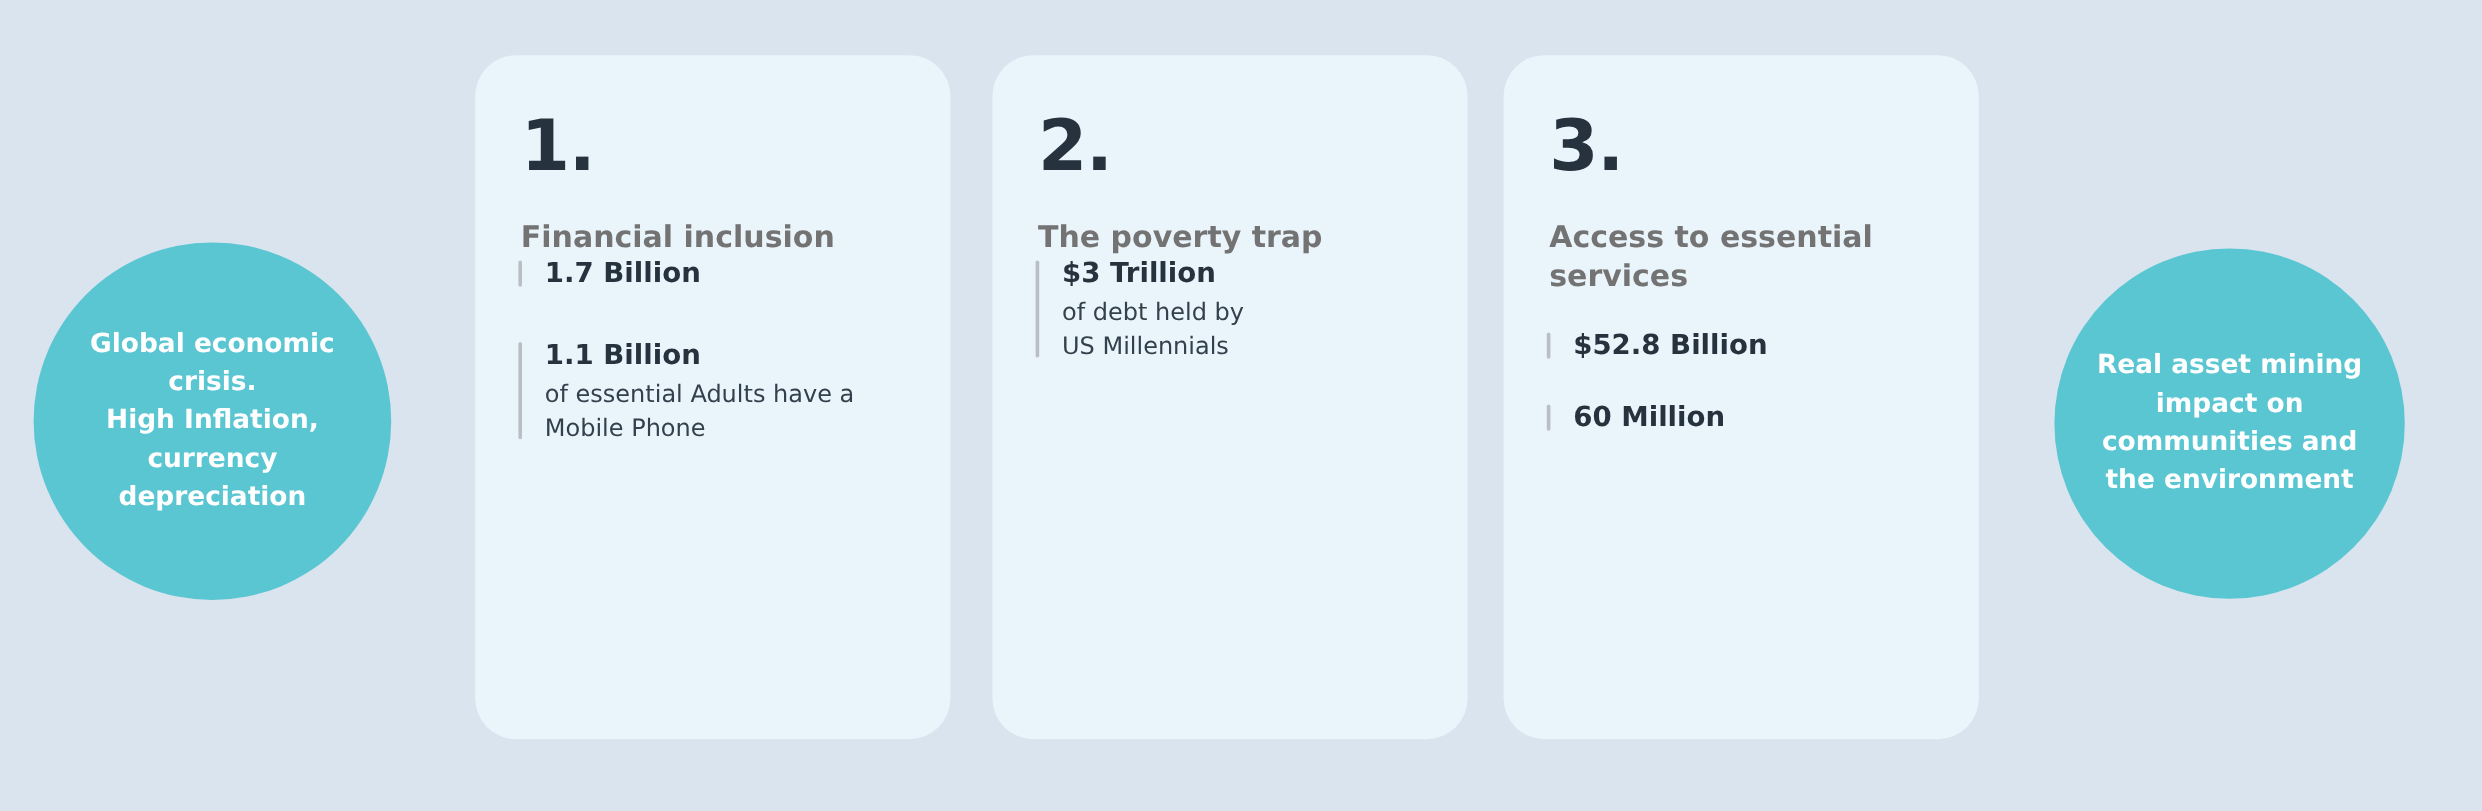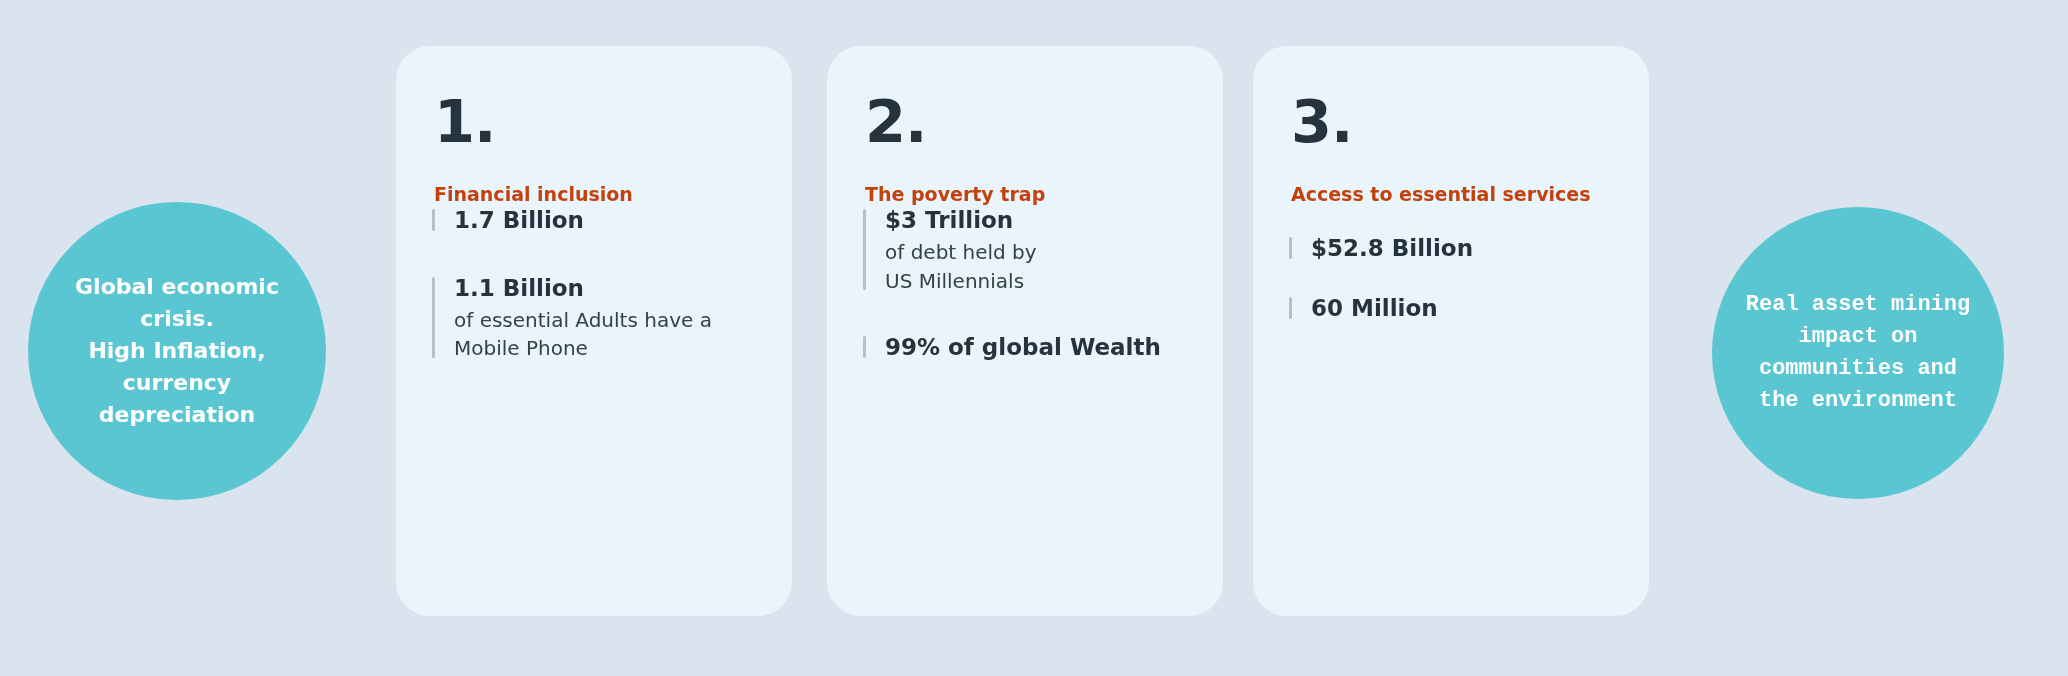--- a/index.html
+++ b/index.html
@@ -20,21 +20,21 @@
     display:flex;align-items:center;justify-content:center;
     text-align:center;
     color:#ffffff;
     font-weight:bold;
     font-size:22px;
     line-height:1.45;
     box-sizing:border-box;
   }
   .circle .ctext{display:block;padding:0 26px;white-space:pre-line;}
   #circle-left{left:28px;top:202px;width:298px;height:298px;}
-  #circle-right{left:1712px;top:207px;width:292px;height:292px;font-family:Liberation Mono, monospace;}
+  #circle-right{left:1712px;top:207px;width:292px;height:292px;}
 
   
   .card{
     position:absolute;
     top:46px;
     width:396px;
     height:570px;
     background:#eaf4fb;
     border-radius:34px;
     box-sizing:border-box;
@@ -47,23 +47,23 @@
 
   .card-number{
     font-size:59px;
     font-weight:bold;
     color:#26323d;
     line-height:1;
     letter-spacing:-1px;
     margin:12px 0 0 2px;
   }
   .card-heading{
-    font-size:19px;
+    font-size:25px;
     font-weight:bold;
-    color:#c2410c;
+    color:#737373;
     line-height:1.28;
     margin:31px 0 0 2px;
     max-width:330px;
   }
 
   .stats{}
   .stat{
     position:relative;
     padding-left:22px;
     margin-bottom:38px;
@@ -122,21 +122,20 @@
   <div class="card" id="card-2">
     <div class="card-number">2.</div>
     <div class="card-heading">The poverty trap</div>
     <div class="stats">
       <div class="stat">
         <div class="stat-value">$3 Trillion</div>
         <div class="stat-desc">of debt held by
 US Millennials</div>
       </div>
       <div class="stat">
-        <div class="stat-value">99% of global Wealth</div>
       </div>
     </div>
   </div>
 
   <div class="card" id="card-3">
     <div class="card-number">3.</div>
     <div class="card-heading">Access to essential services</div>
     <div class="stats">
       <div class="stat">
         <div class="stat-value">$52.8 Billion</div>

